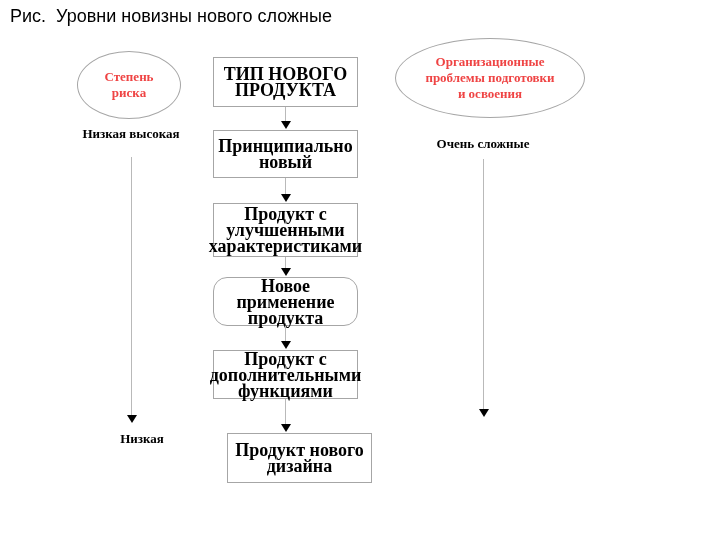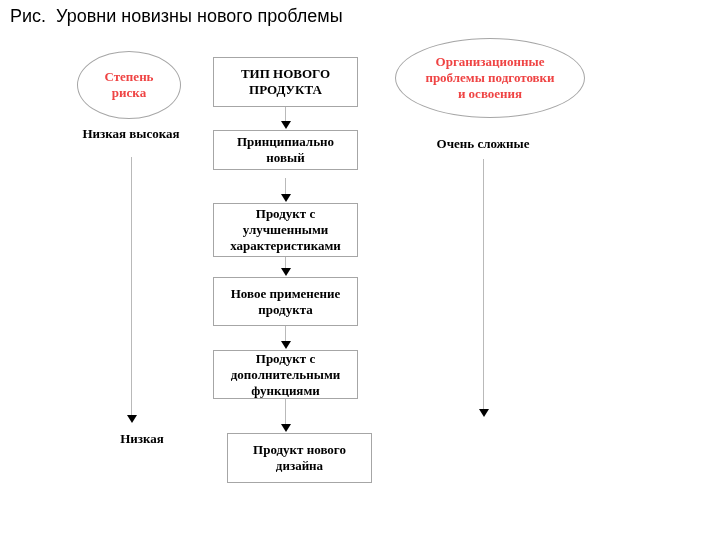--- a/index.html
+++ b/index.html
@@ -28,21 +28,21 @@
     position: absolute;
     left: 213px;
     width: 145px;
     box-sizing: border-box;
     border: 1px solid #a6a6a6;
     background: #ffffff;
     display: flex;
     align-items: center;
     justify-content: center;
     text-align: center;
-    font-size: 13px;
+    font-size: 18px;
     font-weight: bold;
     line-height: 16px;
     color: #000000;
     white-space: pre-line;
   }
   .ellipse {
     position: absolute;
     box-sizing: border-box;
     border: 1px solid #a6a6a6;
     border-radius: 50%;
@@ -79,49 +79,49 @@
     border-left: 5px solid transparent;
     border-right: 5px solid transparent;
     border-top: 8px solid #000000;
   }
 </style>
 </head>
 <body>
 
 <div class="slide">
 
-  <div class="slide-title">Рис.  Уровни новизны нового проблемы</div>
+  <div class="slide-title">Рис.  Уровни новизны нового сложные</div>
 
   <div class="ellipse" style="left:77px; top:51px; width:104px; height:68px;">Степень
 риска</div>
   <div class="label" style="left:51px; top:126px;">Низкая высокая</div>
   <div class="vline" style="left:131px; top:157px; height:258px;"></div>
   <div class="arrowhead" style="left:127px; top:415px;"></div>
   <div class="label" style="left:62px; top:431px;">Низкая</div>
 
   <div class="node" style="top:57px; height:50px;">ТИП НОВОГО
 ПРОДУКТА</div>
 
   <div class="vline" style="left:285px; top:107px; height:15px;"></div>
   <div class="arrowhead" style="left:281px; top:121px;"></div>
 
-  <div class="node" style="top:130px; height:40px;">Принципиально
+  <div class="node" style="top:130px; height:48px;">Принципиально
 новый</div>
 
   <div class="vline" style="left:285px; top:178px; height:17px;"></div>
   <div class="arrowhead" style="left:281px; top:194px;"></div>
 
   <div class="node" style="top:203px; height:54px;">Продукт с
 улучшенными
 характеристиками</div>
 
   <div class="vline" style="left:285px; top:257px; height:12px;"></div>
   <div class="arrowhead" style="left:281px; top:268px;"></div>
 
-  <div class="node" style="top:277px; height:49px;">Новое применение
+  <div class="node" style="top:277px; height:49px;border-radius:14px;">Новое применение
 продукта</div>
 
   <div class="vline" style="left:285px; top:326px; height:16px;"></div>
   <div class="arrowhead" style="left:281px; top:341px;"></div>
 
   <div class="node" style="top:350px; height:49px;">Продукт с
 дополнительными
 функциями</div>
 
   <div class="vline" style="left:285px; top:399px; height:26px;"></div>

